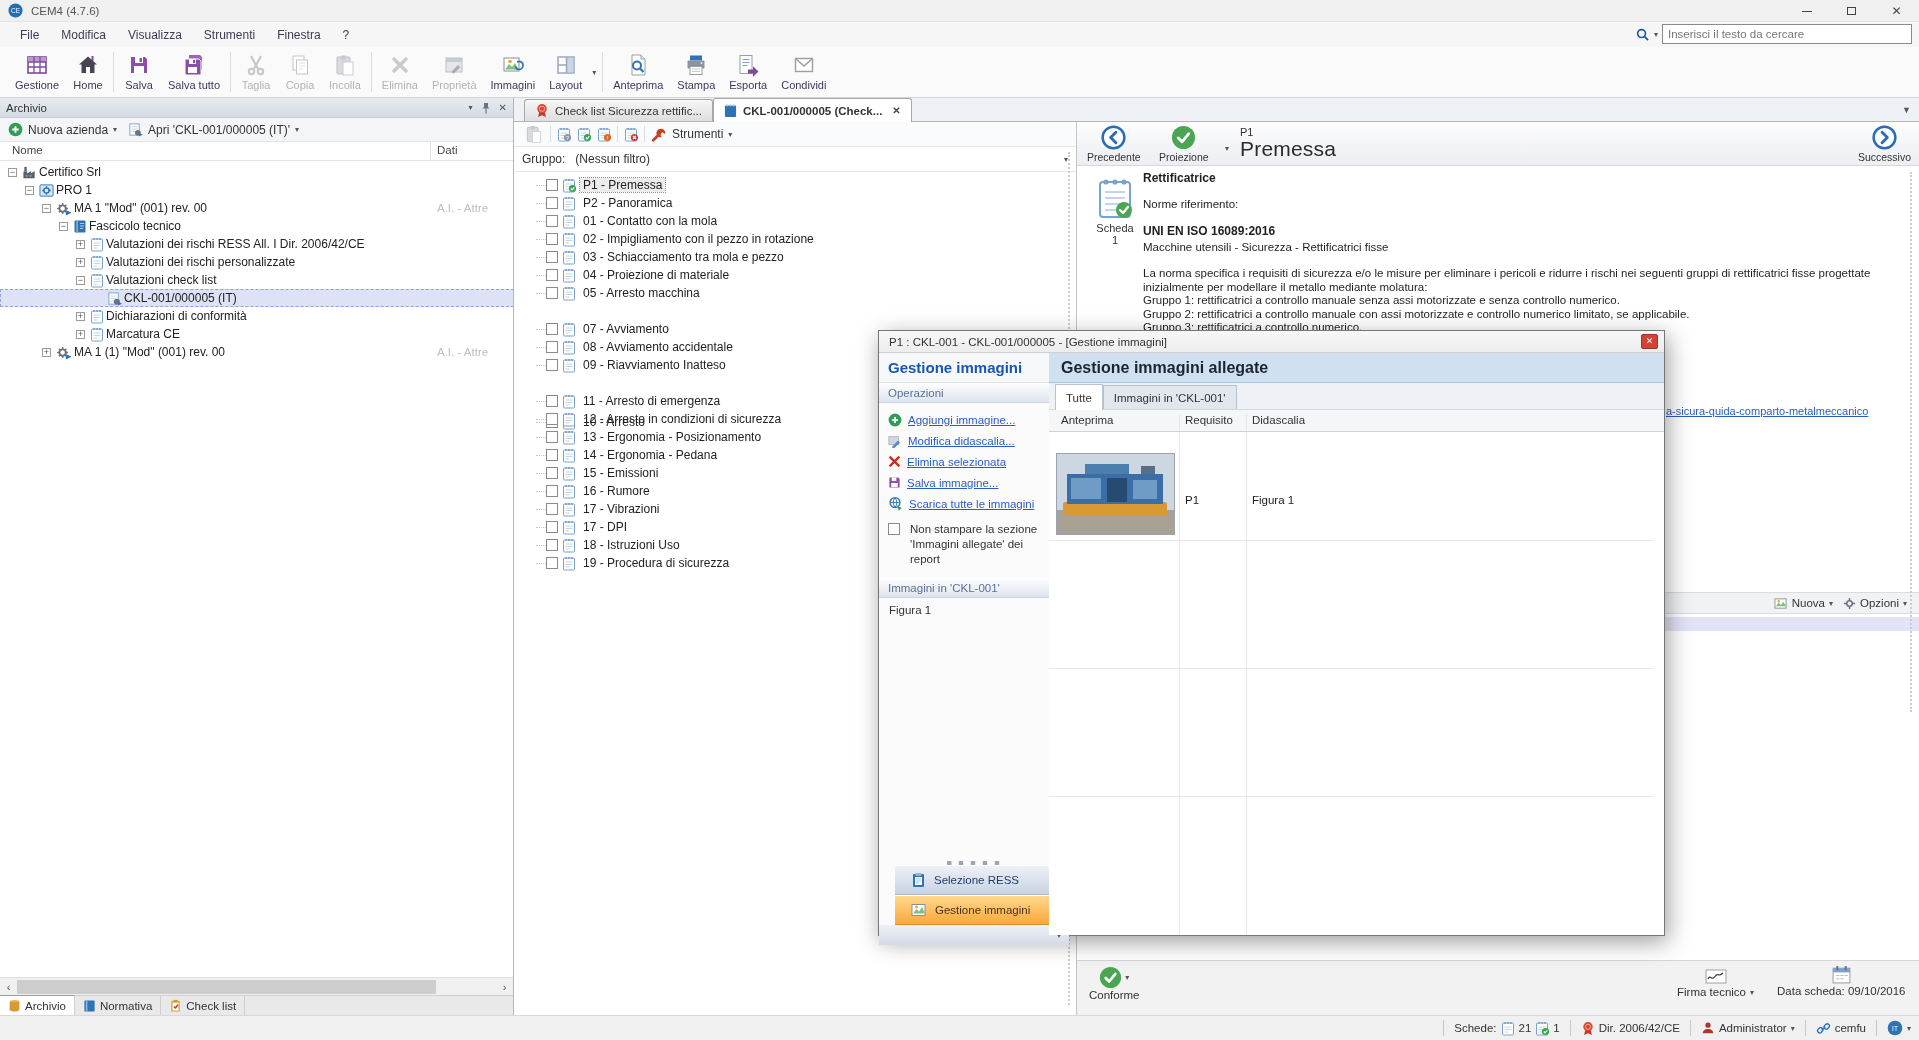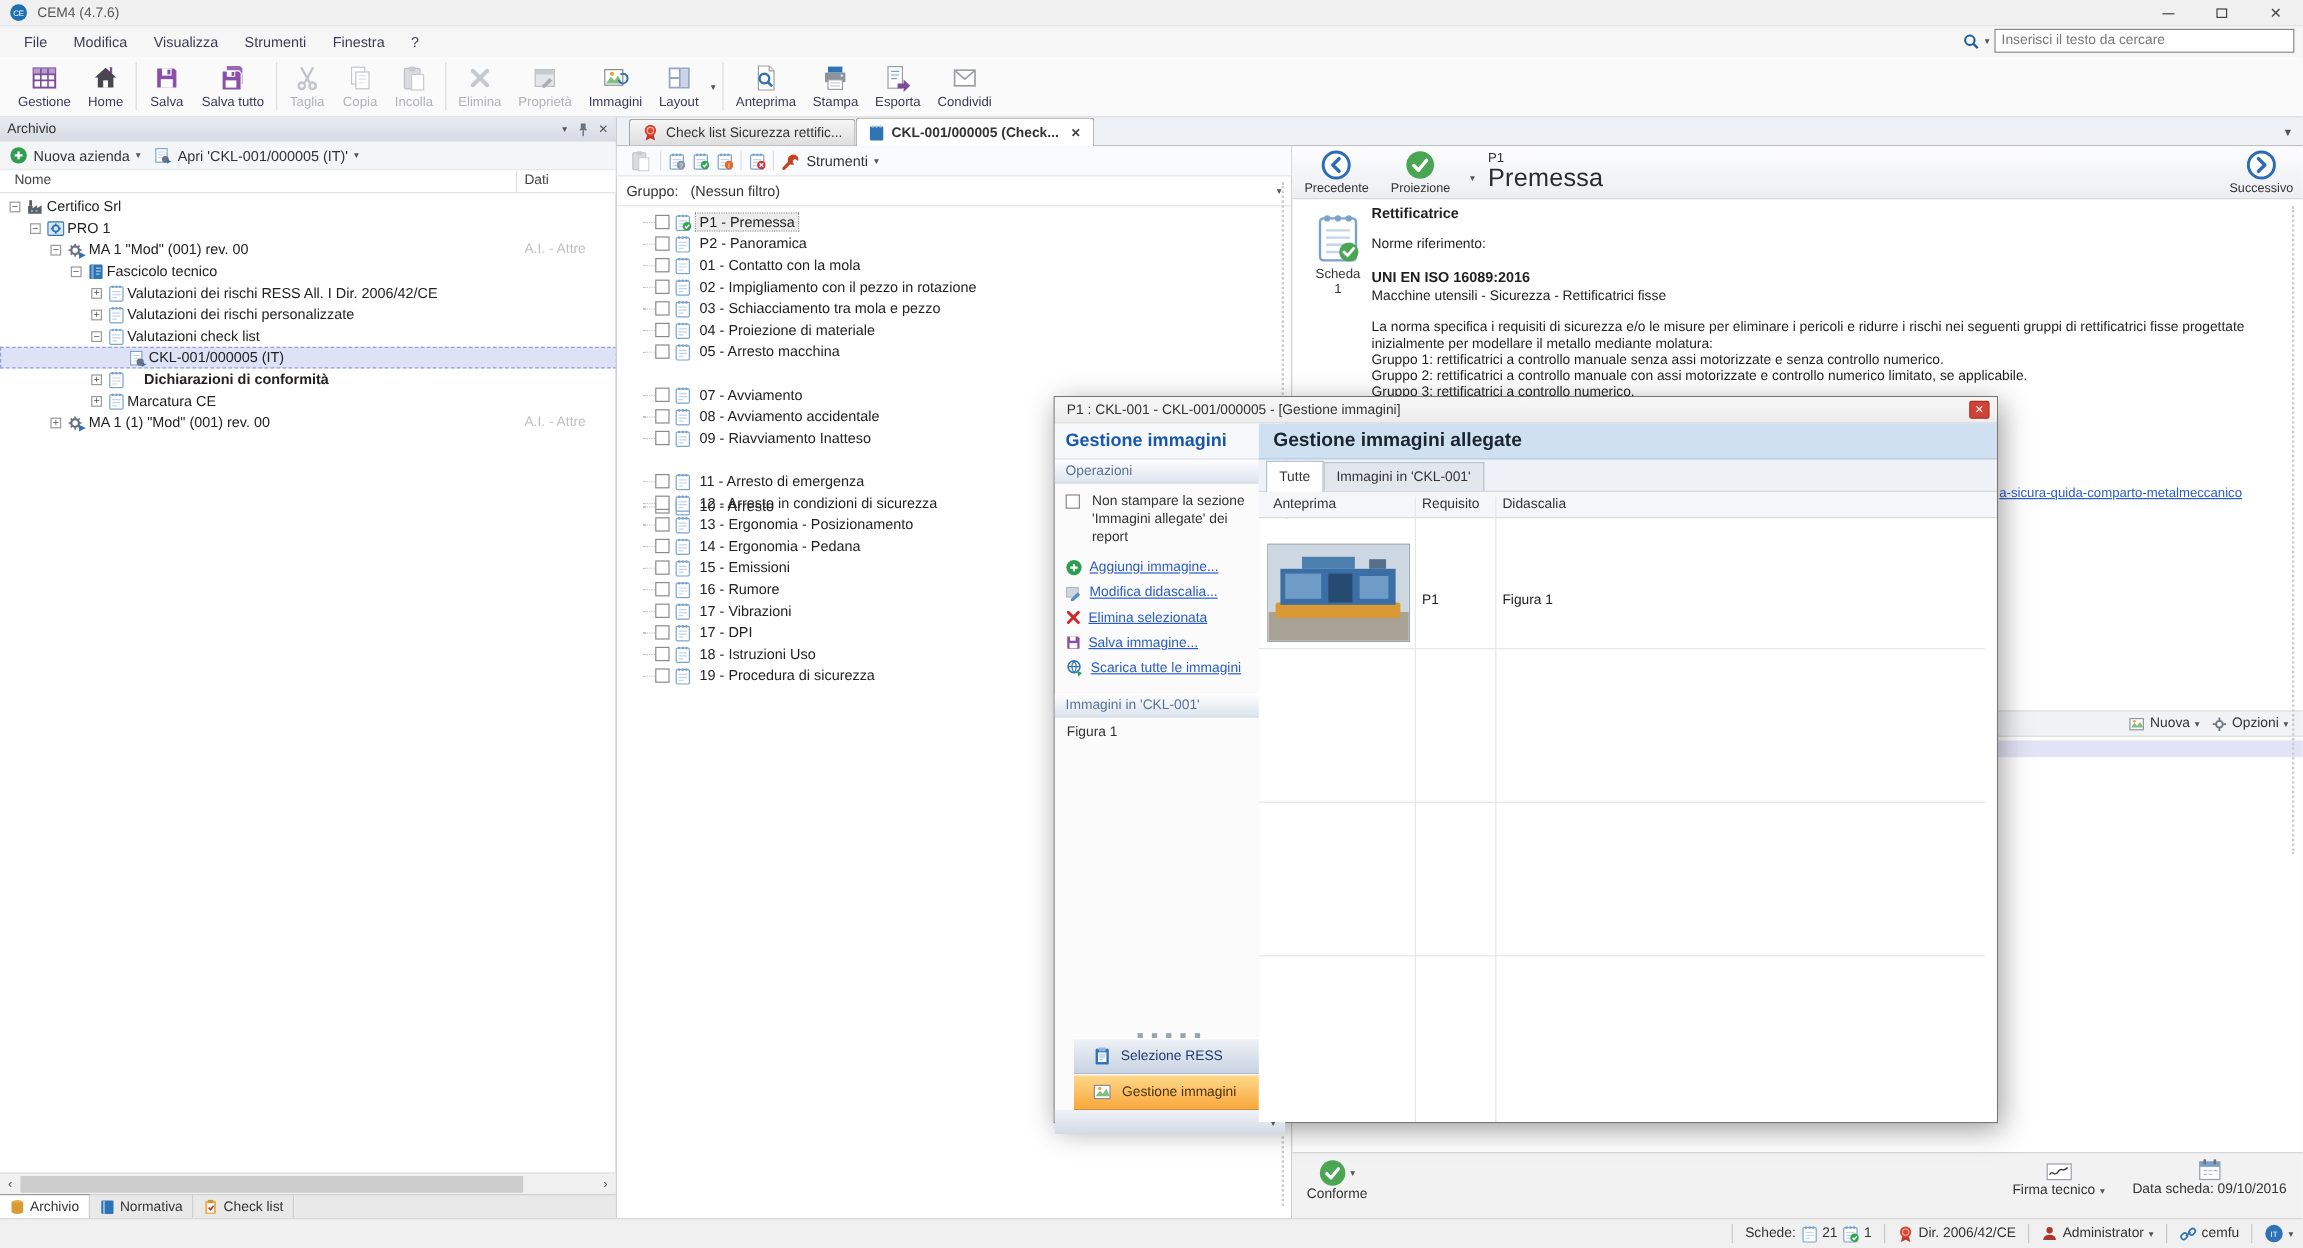--- a/index.html
+++ b/index.html
@@ -86,21 +86,21 @@
   #det-bottom{position:absolute;left:0;top:838px;width:100%;height:55px;background:#f2f2f3;border-top:1px solid #d6d6d6}
   .db-item{position:absolute;display:flex;flex-direction:column;align-items:center;font-size:11.5px;color:#333}
   
   #statusbar{left:0;top:1015px;width:1919px;height:25px;background:#f0f0f0;border-top:1px solid #d8d8d8;display:flex;align-items:center;justify-content:flex-end;padding-right:8px;gap:7px;font-size:11.5px;color:#333}
   #statusbar .sep{width:1px;height:16px;background:#c8c8c8;margin:0 3px}
   #statusbar .itm{display:flex;align-items:center;gap:4px}
   
   #dialog{left:878px;top:330px;width:787px;height:606px;background:#fff;border:1px solid #767676;box-shadow:3px 6px 22px rgba(0,0,0,.38);z-index:10}
   #dlg-title{position:absolute;left:0;top:0;width:100%;height:22px;background:linear-gradient(#f7f7f7,#ededed);border-bottom:1px solid #d0d0d0;display:flex;align-items:center;padding:0 10px;font-size:11.5px;color:#333}
   #dlg-close{position:absolute;right:6px;top:3px;width:17px;height:15px;background:#cf4437;border:1px solid #a83227;border-radius:2px;color:#fff;font-size:9px;line-height:13px;text-align:center}
-  #dlg-nav{position:absolute;left:0;top:22px;width:194px;bottom:0;background:#fbfbfc;border-right:2px solid #ec4899}
+  #dlg-nav{position:absolute;left:0;top:22px;width:194px;bottom:0;background:#fbfbfc;border-right:4px solid #ec4899}
   #dlg-nav-title{position:absolute;left:0;top:0;width:100%;height:30px;display:flex;align-items:center;justify-content:space-between;padding:0 9px;border-bottom:1px solid #dfe3e9;font-size:15px;font-weight:bold;color:#1857b0;background:#f7f8fa}
   .nav-sec{height:20px;background:linear-gradient(#fdfdfe,#dde4ee);border-top:1px solid #fff;border-bottom:1px solid #cdd6e2;display:flex;align-items:center;justify-content:space-between;padding:0 9px;font-size:11.5px;color:#5a7396}
   .chev{display:inline-block;transform:rotate(90deg);font-size:11px;color:#7b8ba3}
   #dlg-links{padding:6px 0 0 9px}
   .dlg-link-row{display:flex;align-items:center;gap:6px;height:21px}
   .dlg-link{font-size:11.5px;color:#2a5cc8;text-decoration:underline;white-space:nowrap}
   #dlg-chk{display:flex;gap:6px;padding:8px 6px 0 9px;font-size:11.5px;color:#333;line-height:15px}
   #dlg-chk .ckbox{margin-top:1px}
   #dlg-imgsec{position:absolute;left:0;top:225px;width:100%}
   #dlg-figura{padding:6px 10px;font-size:11.5px;color:#333}
@@ -483,21 +483,21 @@
             <g fill="#7aa3cc">
               <circle cx="4" cy="3" r="1.1"></circle>
               <circle cx="7" cy="3" r="1.1"></circle>
               <circle cx="10" cy="3" r="1.1"></circle>
             </g>
             <g stroke="#c3d5e8">
               <path d="M3.5 7h7M3.5 9.5h7M3.5 12h4"></path>
             </g>
           </svg>
         </span>
-        <span style="white-space: nowrap; padding: 0px 16px; font-weight: bold;">Dichiarazioni di conformità</span>
+        <span style="white-space: nowrap; padding: 0px 2px;">Dichiarazioni di conformità</span>
       </div>
       <div class="trow" style="top: 164px; padding-left: 76px;">
         <span class="toggle">+</span>
         <span class="icw">
           <svg width="14" height="16" viewBox="0 0 14 16">
             <rect x="1.5" y="3" width="11" height="12" rx="1" fill="#fff" stroke="#7aa3cc"></rect>
             <g fill="#7aa3cc">
               <circle cx="4" cy="3" r="1.1"></circle>
               <circle cx="7" cy="3" r="1.1"></circle>
               <circle cx="10" cy="3" r="1.1"></circle>
@@ -1278,24 +1278,20 @@
     <span id="dlg-close">✕</span>
   </div>
   <div id="dlg-nav">
     <div id="dlg-nav-title">
       <span>Gestione immagini</span>
       <span style="font-size:13px;color:#6b7a90;font-weight:normal">«</span>
     </div>
     <div class="nav-sec" style="margin-top:30px">
       <span>Operazioni</span>
       <span class="chev">«</span>
-    </div>
-    <div id="dlg-chk">
-      <span class="ckbox"></span>
-      <span style="width:132px">Non stampare la sezione 'Immagini allegate' dei report</span>
     </div>
     <div id="dlg-links">
         <div class="dlg-link-row">
           <span class="icw">
             <svg width="14" height="14" viewBox="0 0 16 16">
               <circle cx="8" cy="8" r="7.3" fill="#2f9e52"></circle>
               <path d="M8 4.5v7M4.5 8h7" stroke="#fff" stroke-width="2"></path>
             </svg>
           </span>
           <a class="dlg-link">Aggiungi immagine...</a>
@@ -1331,20 +1327,24 @@
           <span class="icw">
             <svg width="15" height="15" viewBox="0 0 16 16">
               <circle cx="7.5" cy="7" r="5.3" fill="none" stroke="#2e74b5" stroke-width="1.4"></circle>
               <path d="M2.5 7h10M7.5 2a7.5 7.5 0 010 10M7.5 2a7.5 7.5 0 000 10" fill="none" stroke="#2e74b5" stroke-width="1"></path>
               <path d="M10 10.5l4.5 2.2-3 3z" fill="#2f9e52"></path>
             </svg>
           </span>
           <a class="dlg-link">Scarica tutte le immagini</a>
         </div>
       </div>
+    <div id="dlg-chk">
+      <span class="ckbox"></span>
+      <span style="width:132px">Non stampare la sezione 'Immagini allegate' dei report</span>
+    </div>
     <div id="dlg-imgsec">
       <div class="nav-sec">
         <span>Immagini in 'CKL-001'</span>
         <span class="chev">«</span>
       </div>
       <div id="dlg-figura">Figura 1</div>
     </div>
     <div id="dlg-splitdots">■ ■ ■ ■ ■</div>
     <div class="nav-bigbtn" style="top:512px">
       <span class="icw">

